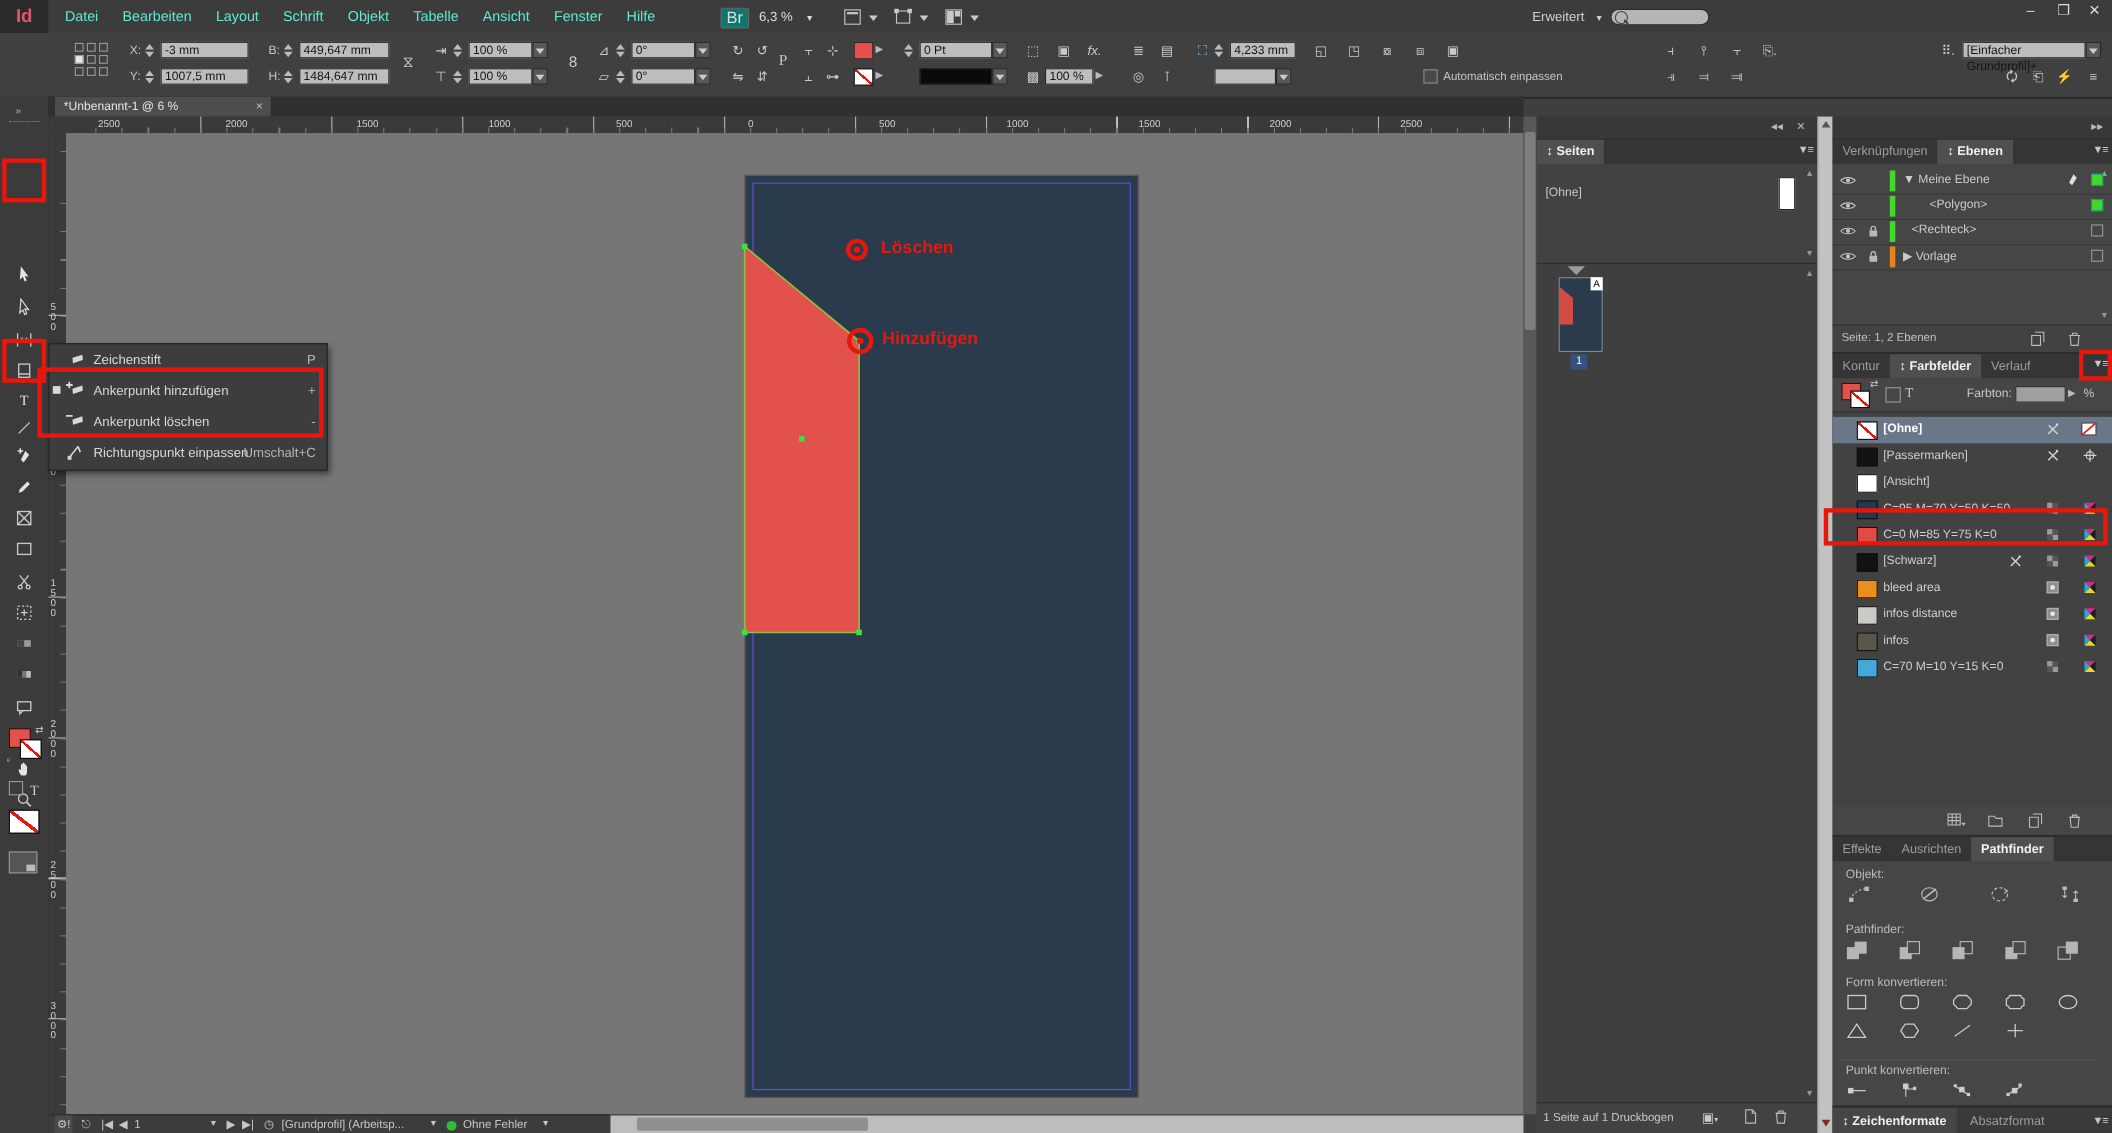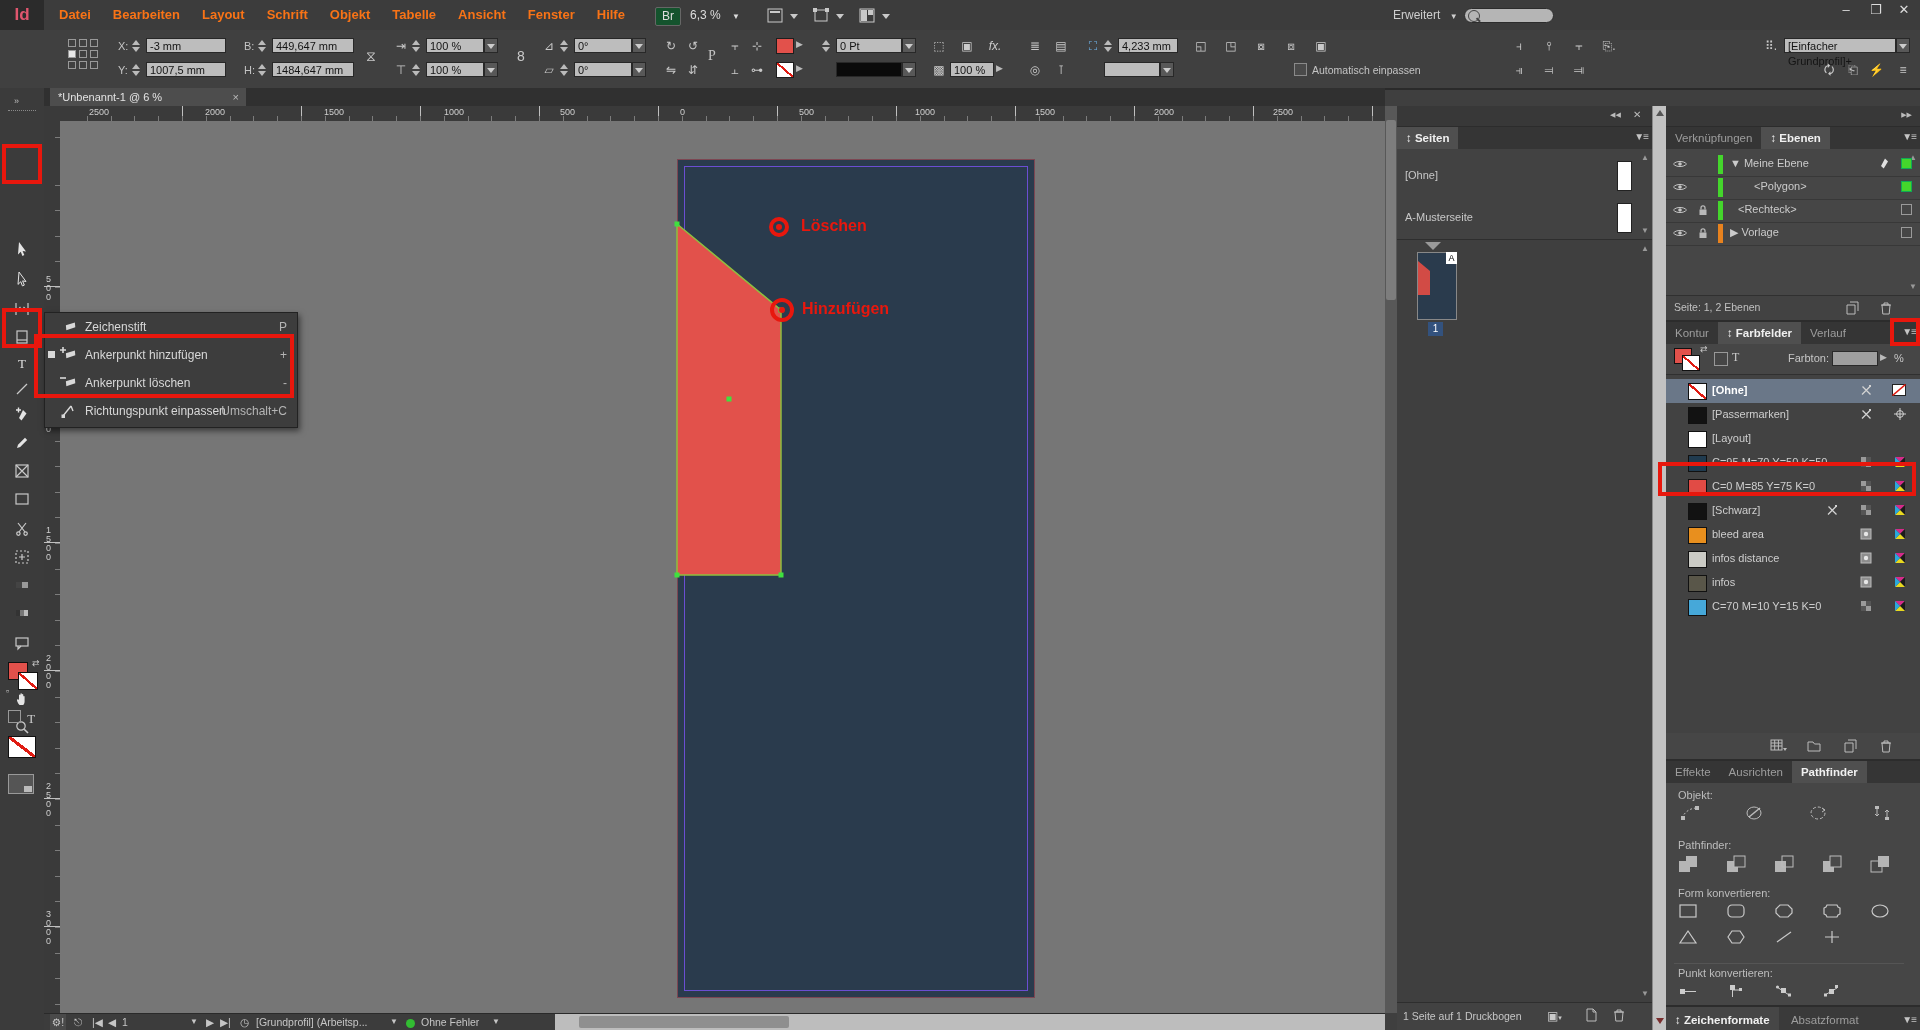--- a/index.html
+++ b/index.html
@@ -4,24 +4,24 @@
 <style>
   html,body{margin:0;padding:0;background:#222;}
   .app{position:relative;width:1920px;height:1030px;background:#3f3f3f;
        font-family:"Liberation Sans",sans-serif;font-size:12px;color:#c9c9c9;
        overflow:hidden;-webkit-user-select:none;user-select:none;}
   .abs{position:absolute;}
   
   #menubar{left:0;top:0;width:1920px;height:30px;background:#3c3c3c;border-bottom:1px solid #2a2a2a;}
   #logo{left:0;top:0;width:44px;height:30px;background:#2b2b2b;color:#e0566e;font-weight:bold;
         font-size:17px;text-align:center;line-height:30px;}
-  .menu-item{top:0;height:30px;line-height:30px;color:#f97316;font-size:13px;padding:0 11px;display:inline-block;font-weight:bold;}
+  .menu-item{top:0;height:30px;line-height:30px;color:#5eead4;font-size:13px;padding:0 11px;display:inline-block;}
   #menus{left:48px;top:0;height:30px;}
-  #br-badge{left:655px;top:7px;width:24px;height:17px;background:#14532d;border:1px solid #666;
-            color:#ddd;font-size:12px;text-align:center;line-height:17px;border-radius:2px;}
+  #br-badge{left:655px;top:7px;width:24px;height:17px;background:#0f766e;border:1px solid #666;
+            color:#ddd;font-size:15px;text-align:center;line-height:17px;border-radius:2px;}
   #zoom-level{left:690px;top:0;height:30px;line-height:30px;color:#ddd;}
   .mini-dd{top:7px;width:36px;height:17px;}
   .mini-dd svg{vertical-align:top;}
   #workspace{left:1393px;top:0;height:30px;line-height:30px;color:#cfcfcf;}
   #searchbox{left:1464px;top:8px;width:90px;height:15px;background:#b5b5b5;border-radius:8px;
              border:1px solid #2c2c2c;color:#333;font-size:10px;line-height:15px;padding-left:16px;box-sizing:border-box;}
   #searchicon{left:1468px;top:10px;width:10px;height:10px;border:1.5px solid #444;border-radius:50%;}
   #searchicon:after{content:"";position:absolute;left:7px;top:8px;width:5px;height:1.5px;background:#444;transform:rotate(45deg);}
   .winbtn{top:0;width:28px;height:22px;color:#ddd;text-align:center;line-height:20px;font-size:13px;}
   
@@ -483,24 +483,20 @@
     </div>
     <div class="ptabs" style="position:relative">
       <span class="ptab active">↕ <span>Seiten</span></span>
       <span class="pmenu">▼≡</span>
     </div>
     <div id="masters" style="position:relative;height:90px;background:#424242;border-bottom:1px solid #2e2e2e">
         <div style="position: absolute; left: 0px; top: 8px; width: 100%; height: 38px;">
           <span style="position: absolute; left: 8px; top: 12px; font-size: 11px; color: rgb(200, 200, 200);">[Ohne]</span>
           <div style="position: absolute; right: 20px; top: 4px; width: 13px; height: 28px; background: rgb(255, 255, 255); border: 1px solid rgb(34, 34, 34);"></div>
         </div>
-        <div style="position: absolute; left: 0px; top: 50px; width: 100%; height: 38px;">
-          <span style="position: absolute; left: 8px; top: 12px; font-size: 11px; color: rgb(200, 200, 200);">A-Musterseite</span>
-          <div style="position: absolute; right: 20px; top: 4px; width: 13px; height: 28px; background: rgb(255, 255, 255); border: 1px solid rgb(34, 34, 34);"></div>
-        </div>
         <span style="position: absolute; right: 3px; top: 4px; font-size: 8px; color: rgb(153, 153, 153);">▲</span>
         <span style="position: absolute; right: 3px; bottom: 4px; font-size: 8px; color: rgb(153, 153, 153);">▼</span>
       </div>
     <div id="pagesarea" style="position:relative;height:calc(100% - 162px);background:#3f3f3f">
       <div class="abs" style="left:28px;top:2px;width:0;height:0;border-left:8px solid transparent;border-right:8px solid transparent;border-top:8px solid #9a9a9a"></div>
       <div class="abs" style="left:20px;top:12px;width:38px;height:66px;background:#2a3b4d;border:1px solid #888">
         <svg width="38" height="66">
             <polygon points="0,8 12,18 12,42 0,42" fill="#d24b45"></polygon>
           </svg>
         <div class="abs" style="right:-1px;top:-1px;width:11px;height:12px;background:#fff;color:#000;font-size:9px;text-align:center;line-height:12px">A</div>
@@ -630,21 +626,21 @@
               <circle cx="6" cy="6" r="3.4" fill="none" stroke="#d2d2d2"></circle>
               <path d="M6 0v12M0 6h12" stroke="#d2d2d2"></path>
             </svg></span>
           <span style="position: absolute; right: 48px; top: 5px;"><svg width="12" height="12" viewBox="0 0 12 12">
               <path d="M2 10.5L10.5 2M2.5 2.5l8 8" stroke="#d2d2d2" stroke-width="1.3"></path>
               <rect x="9" y="1" width="2" height="2" fill="#d2d2d2"></rect>
             </svg></span>
         </div>
         <div class="srow" style="top: 52px;">
           <div class="chip" style="background: rgb(255, 255, 255);"></div>
-          <span class="nm">[Layout]</span>
+          <span class="nm">[Ansicht]</span>
         </div>
         <div class="srow" style="top: 76px;">
           <div class="chip" style="background: rgb(32, 59, 79);"></div>
           <span class="nm">C=95 M=70 Y=50 K=50</span>
           <span style="position: absolute; right: 14px; top: 5px;"><svg width="12" height="12" viewBox="0 0 12 12">
               <polygon points="1,1 11,1 6,6" fill="#d42a8a"></polygon>
               <polygon points="11,1 11,11 6,6" fill="#1b1b1b"></polygon>
               <polygon points="1,11 11,11 6,6" fill="#e8d81f"></polygon>
               <polygon points="1,1 1,11 6,6" fill="#29a8dd"></polygon>
             </svg></span>

